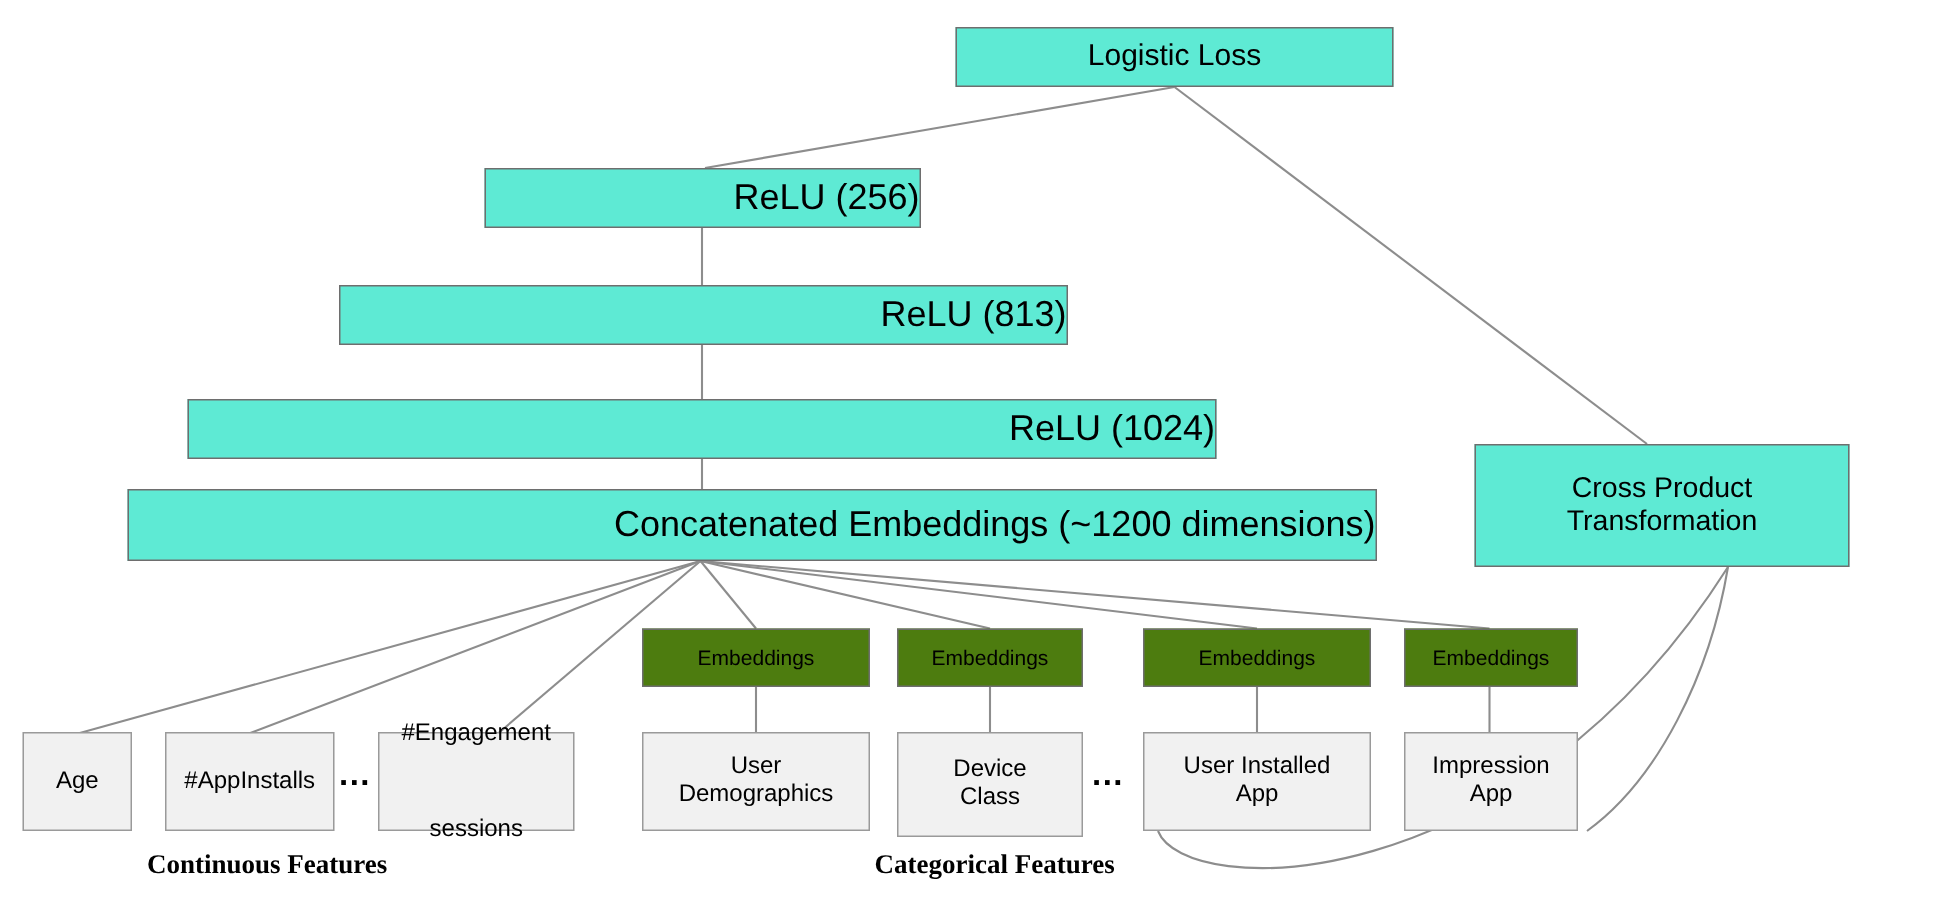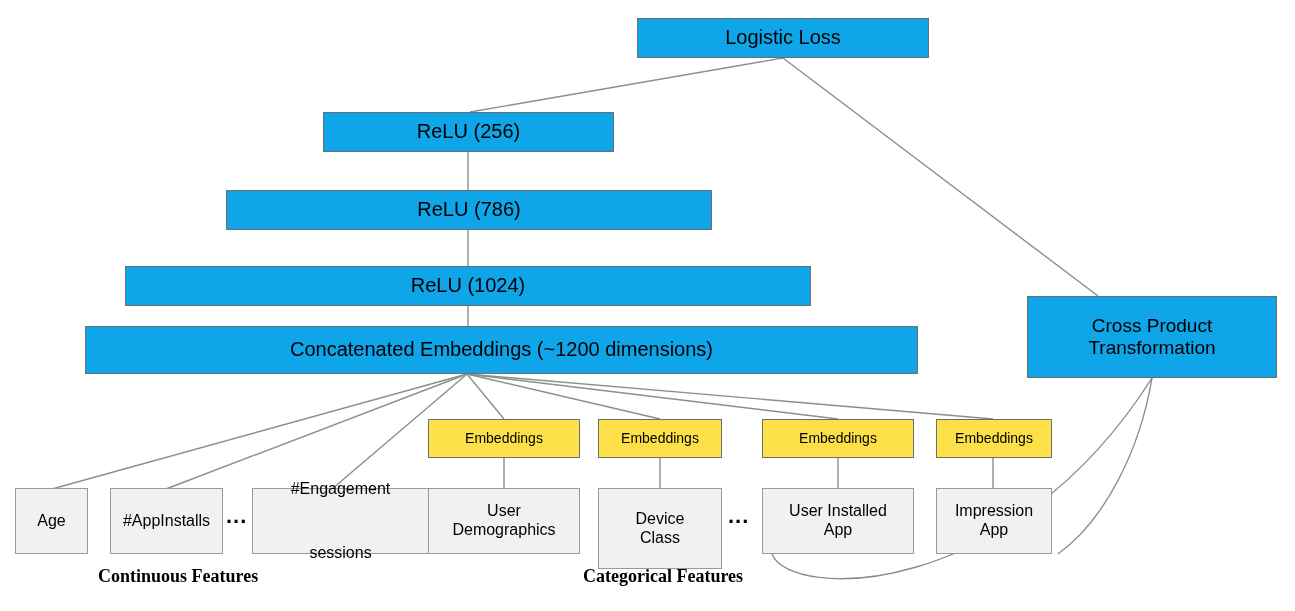--- a/index.html
+++ b/index.html
@@ -27,39 +27,40 @@
     pointer-events: none;
   }
   .node {
     position: absolute;
     box-sizing: border-box;
     display: flex;
     align-items: center;
     justify-content: center;
     text-align: center;
     border: 1px solid #7d7d7d;
-    background: #0ea5e9;
+    background: #5eead4;
     color: #000000;
     line-height: 1.18;
     z-index: 2;
   }
   .node.layer {
-    font-size: 20px;
+    font-size: 24px;
     border-color: #6e6e6e;
+    justify-content: flex-end;
   }
   .node.loss {
     font-size: 20px;
     border-color: #6e6e6e;
   }
   .node.cross {
     font-size: 19px;
     border-color: #6e6e6e;
   }
   .node.emb {
-    background: #fde047;
+    background: #4d7c0f;
     border-color: #6e6e6e;
     font-size: 14px;
   }
   .node.feat {
     font-size: 16px;
     border-color: #9a9a9a;
     background: #f1f1f1;
   }
   .dots {
     position: absolute;
@@ -119,32 +120,32 @@
 
   <div class="node loss" style="left:637px; top:18px; width:292px; height:40px;">
     <span>Logistic Loss</span>
   </div>
 
   <div class="node layer" style="left:323px; top:112px; width:291px; height:40px;">
     <span>ReLU (256)</span>
   </div>
 
   <div class="node layer" style="left:226px; top:190px; width:486px; height:40px;">
-    <span>ReLU (786)</span>
+    <span>ReLU (813)</span>
   </div>
 
   <div class="node layer" style="left:125px; top:266px; width:686px; height:40px;">
     <span>ReLU (1024)</span>
   </div>
 
   <div class="node layer" style="left:52px; top:326px; width:833px; height:48px;margin-left:33px;">
     <span>Concatenated Embeddings (~1200 dimensions)</span>
   </div>
 
-  <div class="node cross" style="left:1027px; top:296px; width:250px; height:82px; flex-direction:column;">
+  <div class="node cross" style="left:983px; top:296px; width:250px; height:82px; flex-direction:column;">
     <span>Cross Product</span>
     <span>Transformation</span>
   </div>
 
   <div class="node emb" style="left:428px; top:419px; width:152px; height:39px;">
     <span>Embeddings</span>
   </div>
   <div class="node emb" style="left:598px; top:419px; width:124px; height:39px;">
     <span>Embeddings</span>
   </div>
@@ -155,30 +156,30 @@
     <span>Embeddings</span>
   </div>
 
   <div class="node feat" style="left:15px; top:488px; width:73px; height:66px; flex-direction:column;">
     <span>Age</span>
   </div>
   <div class="node feat" style="left:110px; top:488px; width:113px; height:66px; flex-direction:row;">
     <span>#App</span>
     <span>Installs</span>
   </div>
-  <div class="node feat" style="left:252px; top:488px; width:177px; height:66px; flex-direction:column;gap:45px;">
+  <div class="node feat" style="left:252px; top:488px; width:131px; height:66px; flex-direction:column;gap:45px;">
     <span>#Engagement</span>
     <span>sessions</span>
   </div>
 
   <div class="node feat" style="left:428px; top:488px; width:152px; height:66px; flex-direction:column;">
     <span>User</span>
     <span>Demographics</span>
   </div>
-  <div class="node feat" style="left:598px; top:488px; width:124px; height:81px; flex-direction:column;">
+  <div class="node feat" style="left:598px; top:488px; width:124px; height:70px; flex-direction:column;">
     <span>Device</span>
     <span>Class</span>
   </div>
   <div class="node feat" style="left:762px; top:488px; width:152px; height:66px; flex-direction:column;">
     <span>User Installed</span>
     <span>App</span>
   </div>
   <div class="node feat" style="left:936px; top:488px; width:116px; height:66px; flex-direction:column;">
     <span>Impression</span>
     <span>App</span>

